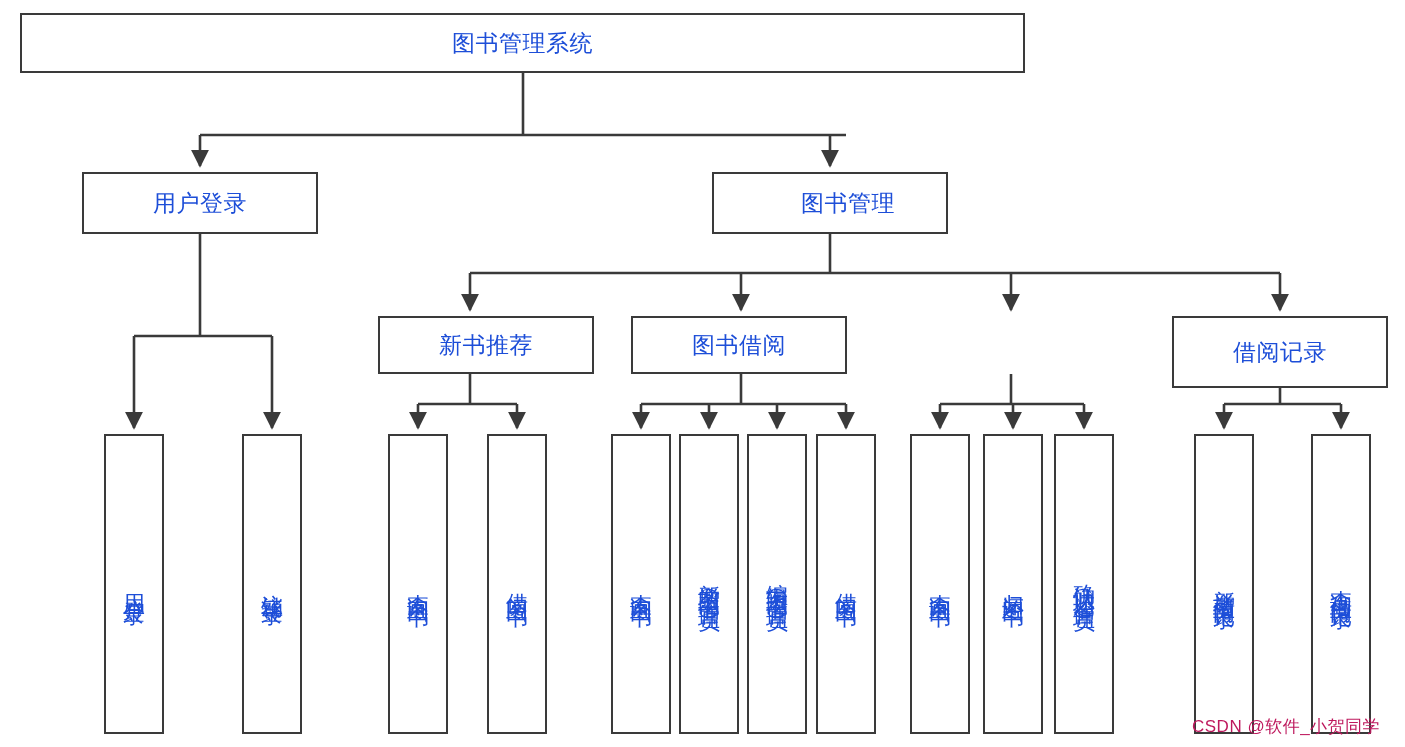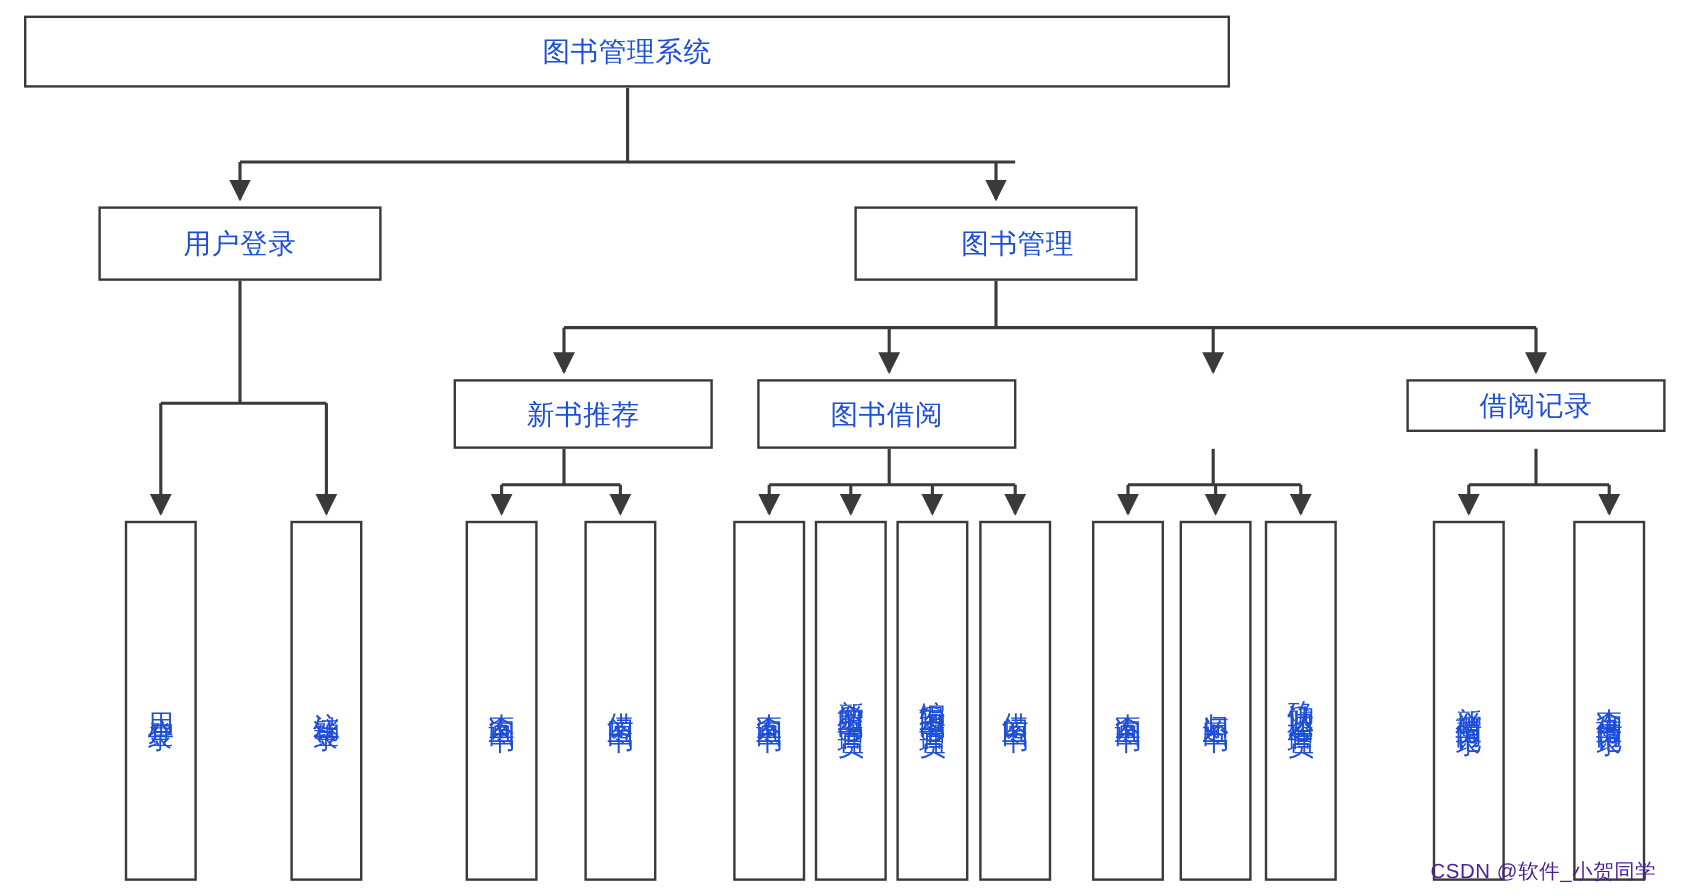--- a/index.html
+++ b/index.html
@@ -54,21 +54,21 @@
     text-orientation: upright;
     font-size: 22px;
     letter-spacing: 4px;
     line-height: 1;
     white-space: nowrap;
     max-height: 100%;
   }
   .watermark {
     position: absolute;
     font-size: 17px;
-    color: #4c1d95;
+    color: #be185d;
     white-space: nowrap;
     letter-spacing: 0.5px;
   }
 </style>
 </head>
 <body>
 
 <div id="stage">
 
   <svg id="edges" viewBox="0 0 1405 747" xmlns="http://www.w3.org/2000/svg">
@@ -131,21 +131,21 @@
   <div class="node level2" style="left:712px; top:172px; width:236px; height:62px;padding-left:36px;">
     <span class="node-label">图书管理</span>
   </div>
 
   <div class="node level3" style="left:362px; top:316px; width:216px; height:58px;margin-left:16px;">
     <span class="node-label">新书推荐</span>
   </div>
   <div class="node level3" style="left:631px; top:316px; width:216px; height:58px;">
     <span class="node-label">图书借阅</span>
   </div>
-  <div class="node level3" style="left:1172px; top:316px; width:216px; height:44px;">
+  <div class="node level3" style="left:1172px; top:316px; width:216px; height:72px;">
     <span class="node-label">借阅记录</span>
   </div>
 
   <div class="node leaf" style="left:104px; top:434px; width:60px; height:300px;">
     <span class="node-label">用户登录</span>
   </div>
   <div class="node leaf" style="left:242px; top:434px; width:60px; height:300px;">
     <span class="node-label">注销登录</span>
   </div>
   <div class="node leaf" style="left:388px; top:434px; width:60px; height:300px;">

